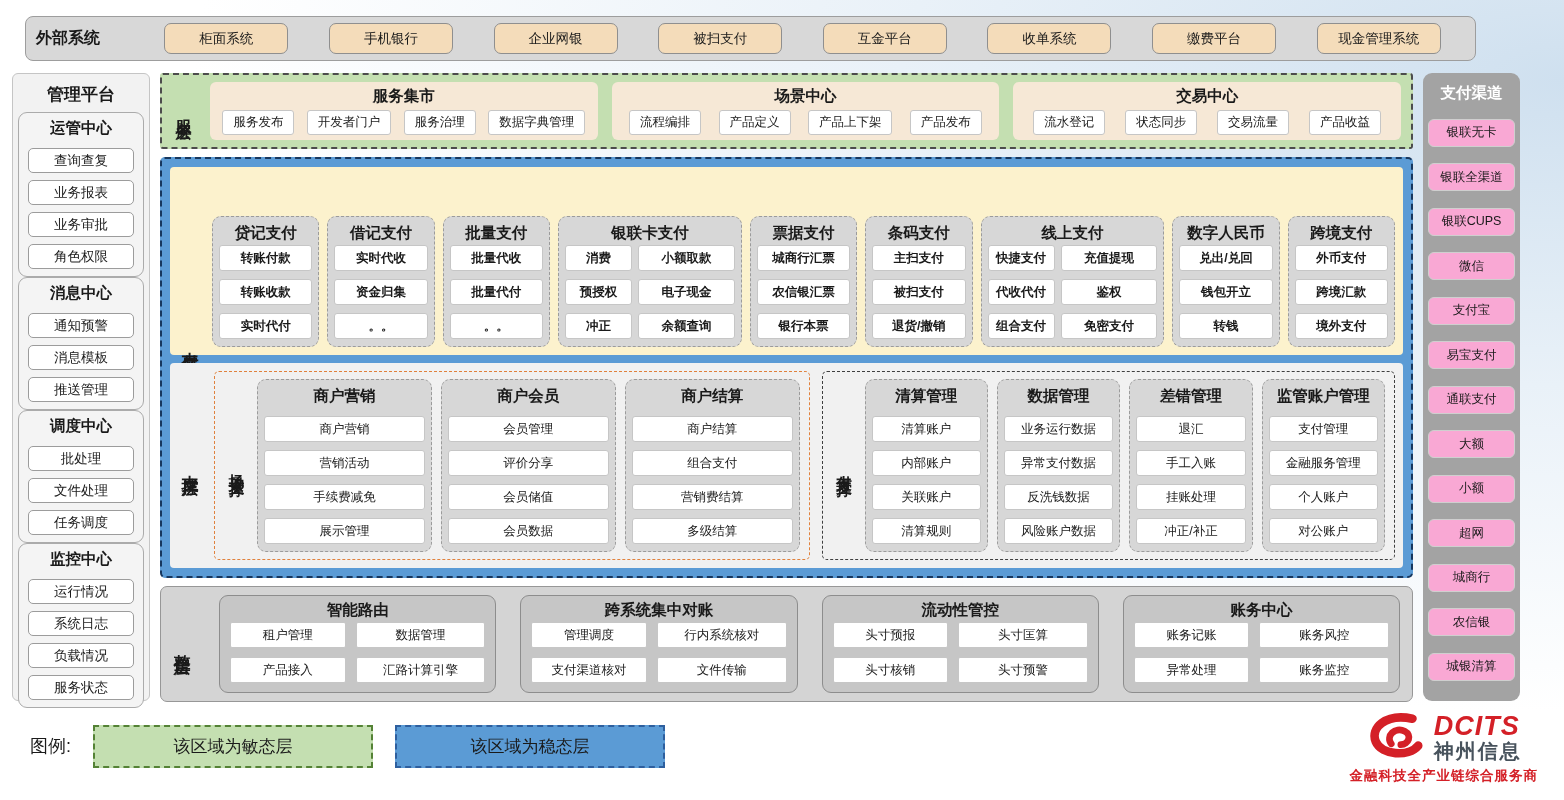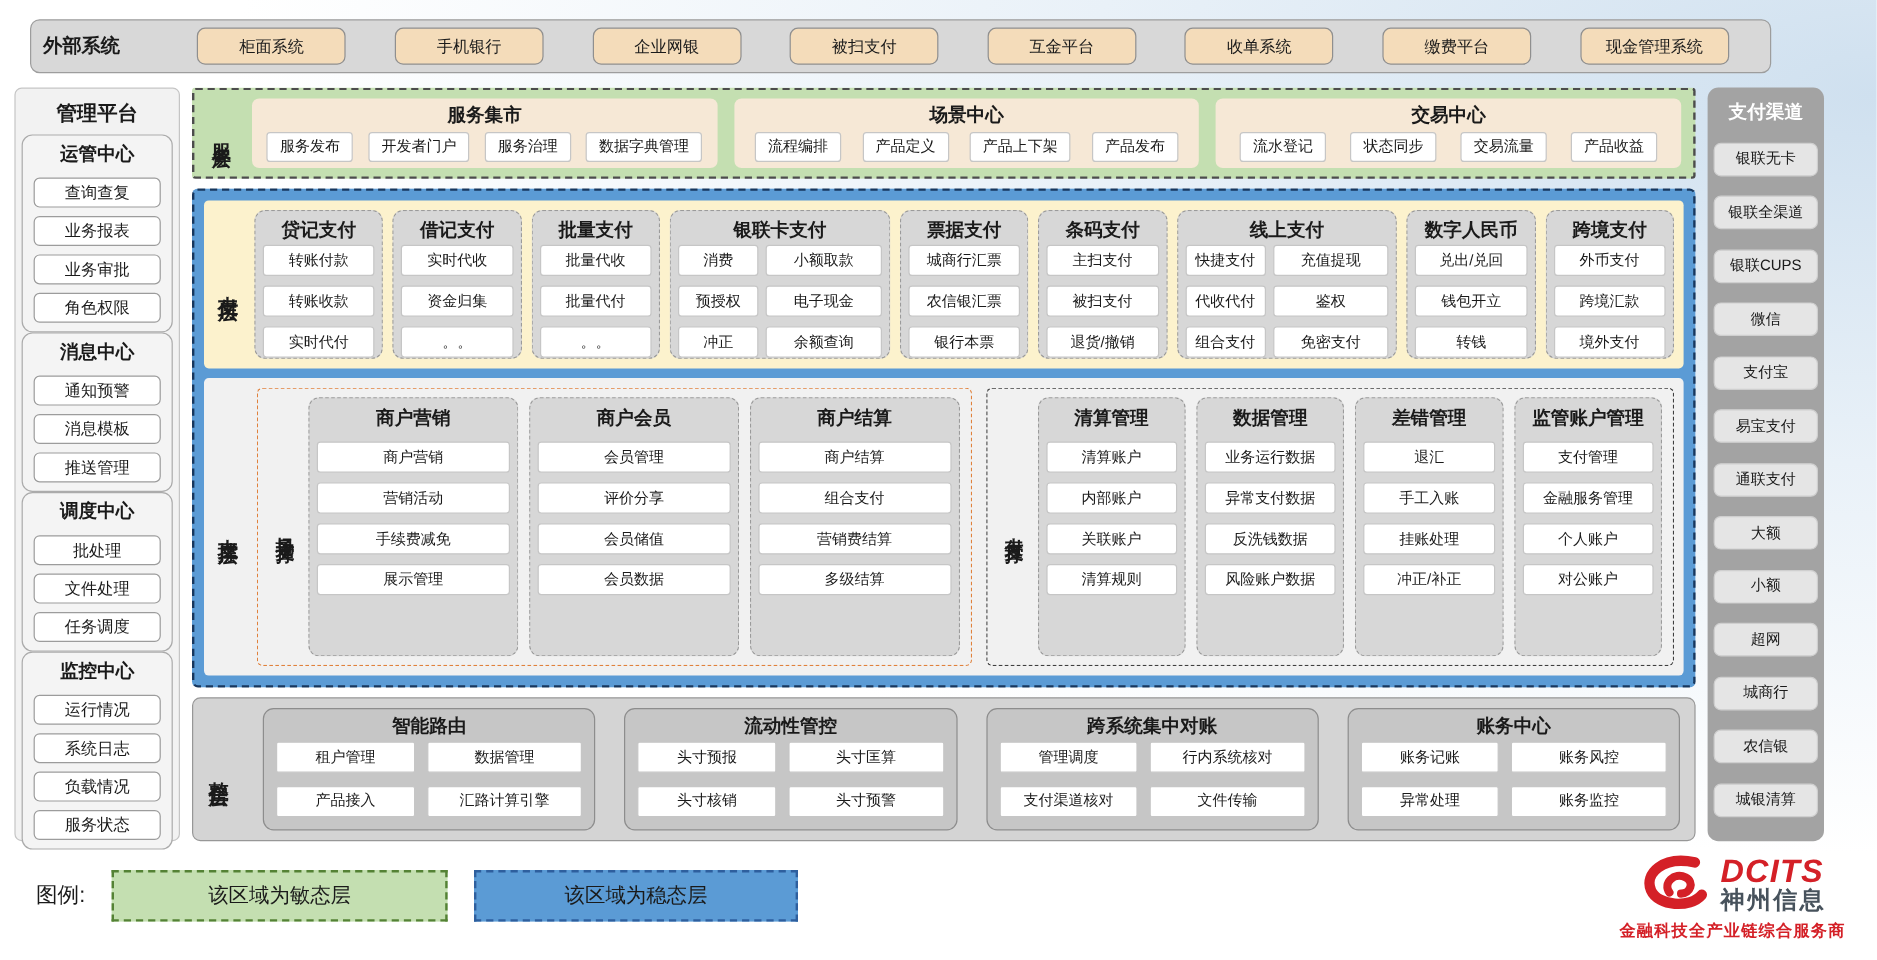--- a/index.html
+++ b/index.html
@@ -71,31 +71,31 @@
   }
 
   
   .blue-wrap {
     flex:1; background:#5b9bd5; border:2.5px dashed #17375e; border-radius:5px;
     padding:8px; display:flex; flex-direction:column; gap:8px;
   }
 
   
   .payment-band {
-    height:140px; background:#fcf2cd; border-radius:4px;
-    display:flex; gap:8px; padding:8px 8px 8px 6px;
+    height:188px; background:#fcf2cd; border-radius:4px;
+    display:flex; gap:8px; padding:8px 8px 8px 6px;align-items:flex-end;
   }
   .payment-band > .vlabel { font-size:17px; width:28px; }
   .pay-group {
     flex:1 1 0; background:#d7d7d7; border:1.6px dashed #9b9b9b; border-radius:9px;
     padding:4px 6px 7px; display:flex; flex-direction:column;
   }
   .pay-group.two-col { flex:1.82 1 0; }
   .group-title { text-align:center; font-weight:bold; font-size:15.5px; padding:2px 0 1px; white-space:nowrap; }
-  .group-grid { flex:1; display:grid; grid-template-columns:1fr; gap:8px 6px; align-content:space-evenly; }
+  .group-grid { flex:1; display:grid; grid-template-columns:1fr; gap:8px 6px; align-content:space-evenly;font-weight:bold; }
   .two-col .group-grid { grid-template-columns:0.82fr 1.18fr; }
   .group-grid .white-btn { padding:2px 4px; min-height:26px; }
 
   
   .support-band {
     flex:1; background:#f1f1f1; border-radius:4px;
     display:flex; gap:10px; padding:8px 8px 8px 6px;
   }
   .support-band > .vlabel { font-size:17px; width:28px; }
   .zone { flex:1; border-radius:5px; display:flex; gap:9px; padding:7px 9px; }
@@ -118,21 +118,21 @@
   .int-grid { flex:1; display:grid; grid-template-columns:1fr 1.12fr; gap:9px 10px; align-content:space-evenly; }
   .int-grid .white-btn { border-radius:2px; min-height:26px; }
 
   
   .right-panel {
     width:97px; background:#a3a3a3; border-radius:9px;
     padding:6px 5px 10px; display:flex; flex-direction:column; justify-content:space-between;
   }
   .right-title { color:#fff; font-weight:bold; font-size:15.5px; text-align:center; padding:4px 0 2px; }
   .chan-btn {
-    background:#e5e5e5; border:1px solid #cfcfcf; border-radius:6px;
+    background:#f9a8d4; border:1px solid #cfcfcf; border-radius:6px;
     height:28px; display:flex; align-items:center; justify-content:center;
     font-size:12.5px; cursor:pointer; white-space:nowrap;
   }
 
   
   .bottombar {
     height:98px; display:flex; align-items:center; justify-content:space-between;
     padding:0 26px 8px 30px;
   }
   .legend { display:flex; align-items:center; gap:22px; }
@@ -396,35 +396,35 @@
             <div class="int-section">
               <div class="group-title">智能路由</div>
               <div class="int-grid">
                 <div class="white-btn">租户管理</div>
                 <div class="white-btn">数据管理</div>
                 <div class="white-btn">产品接入</div>
                 <div class="white-btn">汇路计算引擎</div>
               </div>
             </div>
             <div class="int-section">
+              <div class="group-title">跨系统集中对账</div>
+              <div class="int-grid">
+                <div class="white-btn">管理调度</div>
+                <div class="white-btn">行内系统核对</div>
+                <div class="white-btn">支付渠道核对</div>
+                <div class="white-btn">文件传输</div>
+              </div>
+            </div>
+            <div class="int-section">
               <div class="group-title">流动性管控</div>
               <div class="int-grid">
                 <div class="white-btn">头寸预报</div>
                 <div class="white-btn">头寸匡算</div>
                 <div class="white-btn">头寸核销</div>
                 <div class="white-btn">头寸预警</div>
-              </div>
-            </div>
-            <div class="int-section">
-              <div class="group-title">跨系统集中对账</div>
-              <div class="int-grid">
-                <div class="white-btn">管理调度</div>
-                <div class="white-btn">行内系统核对</div>
-                <div class="white-btn">支付渠道核对</div>
-                <div class="white-btn">文件传输</div>
               </div>
             </div>
             <div class="int-section">
               <div class="group-title">账务中心</div>
               <div class="int-grid">
                 <div class="white-btn">账务记账</div>
                 <div class="white-btn">账务风控</div>
                 <div class="white-btn">异常处理</div>
                 <div class="white-btn">账务监控</div>
               </div>

